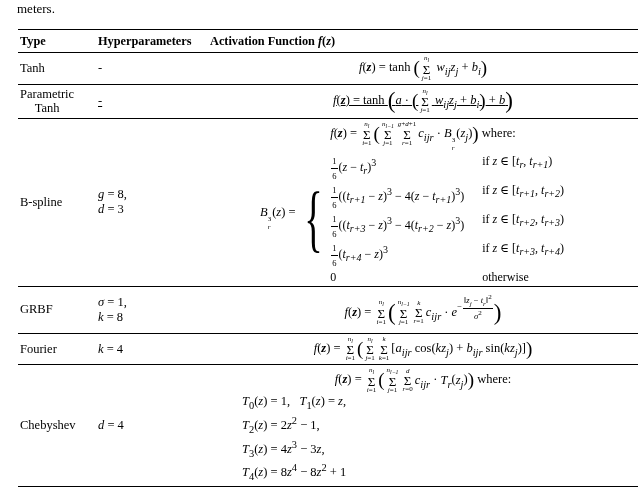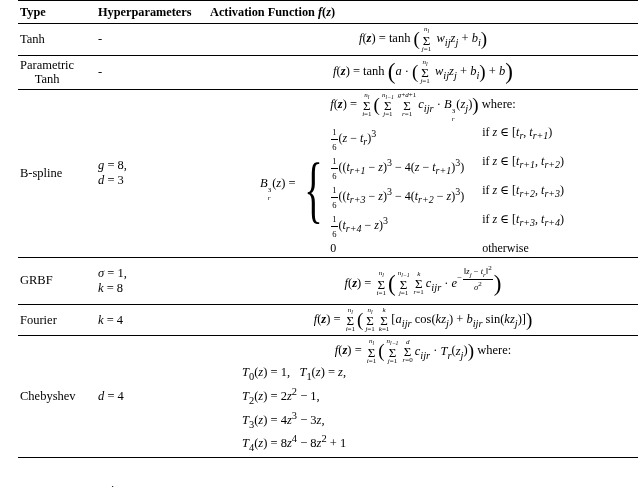--- a/index.html
+++ b/index.html
@@ -11,21 +11,21 @@
   table.tbl { border-collapse:collapse; table-layout:fixed; margin-left:18px; width:620px; }
   thead tr { border-top:1.6px solid #000; border-bottom:1px solid #000; height:23px;margin-top:48px; }
   tbody tr { border-bottom:1px solid #000; }
   tbody tr.last { border-bottom:1.6px solid #000; }
   th { font-weight:bold; text-align:left; font-size:12.3px; padding:2px; vertical-align:middle; }
   td { vertical-align:middle; padding:2px; }
   td.c-type { padding-left:2px; }
   td.c-hyp  { line-height:15px; }
   td.c-act  { text-align:center; }
 
-  tr.r0 { height:27px; } tr.r1 { height:27px; } tr.r2 { height:118px; }
+  tr.r0 { height:27px; } tr.r1 { height:27px;text-decoration:underline; } tr.r2 { height:118px; }
   tr.r3 { height:47px;margin-left:8px; } tr.r4 { height:24px; } tr.r5 { height:88px; }
   tr.r6 { height:97px; }
 
   .type-center { display:inline-block; text-align:center; line-height:14px; }
 
   .fml { white-space:nowrap; line-height:1.1; }
 
   
   .sg { display:inline-flex; flex-direction:column; align-items:center; vertical-align:middle; line-height:1; margin:0 2px; }
   .st,.sb { font-size:7px; line-height:1.05; }
@@ -54,20 +54,21 @@
   .cases span { white-space:nowrap; line-height:14px; text-align:left; }
 
   
   .where-lines { text-align:left; margin-left:32px; }
   .where-lines div { white-space:nowrap; line-height:15px; }
 </style>
 </head>
 <body>
 
 <div>
+  <div class="top-text">meters.</div>
 
   <table class="tbl">
     <colgroup>
         <col style="width:78px">
         <col style="width:112px">
         <col style="width:430px">
       </colgroup>
     <thead>
       <tr>
         <th>Type</th>

